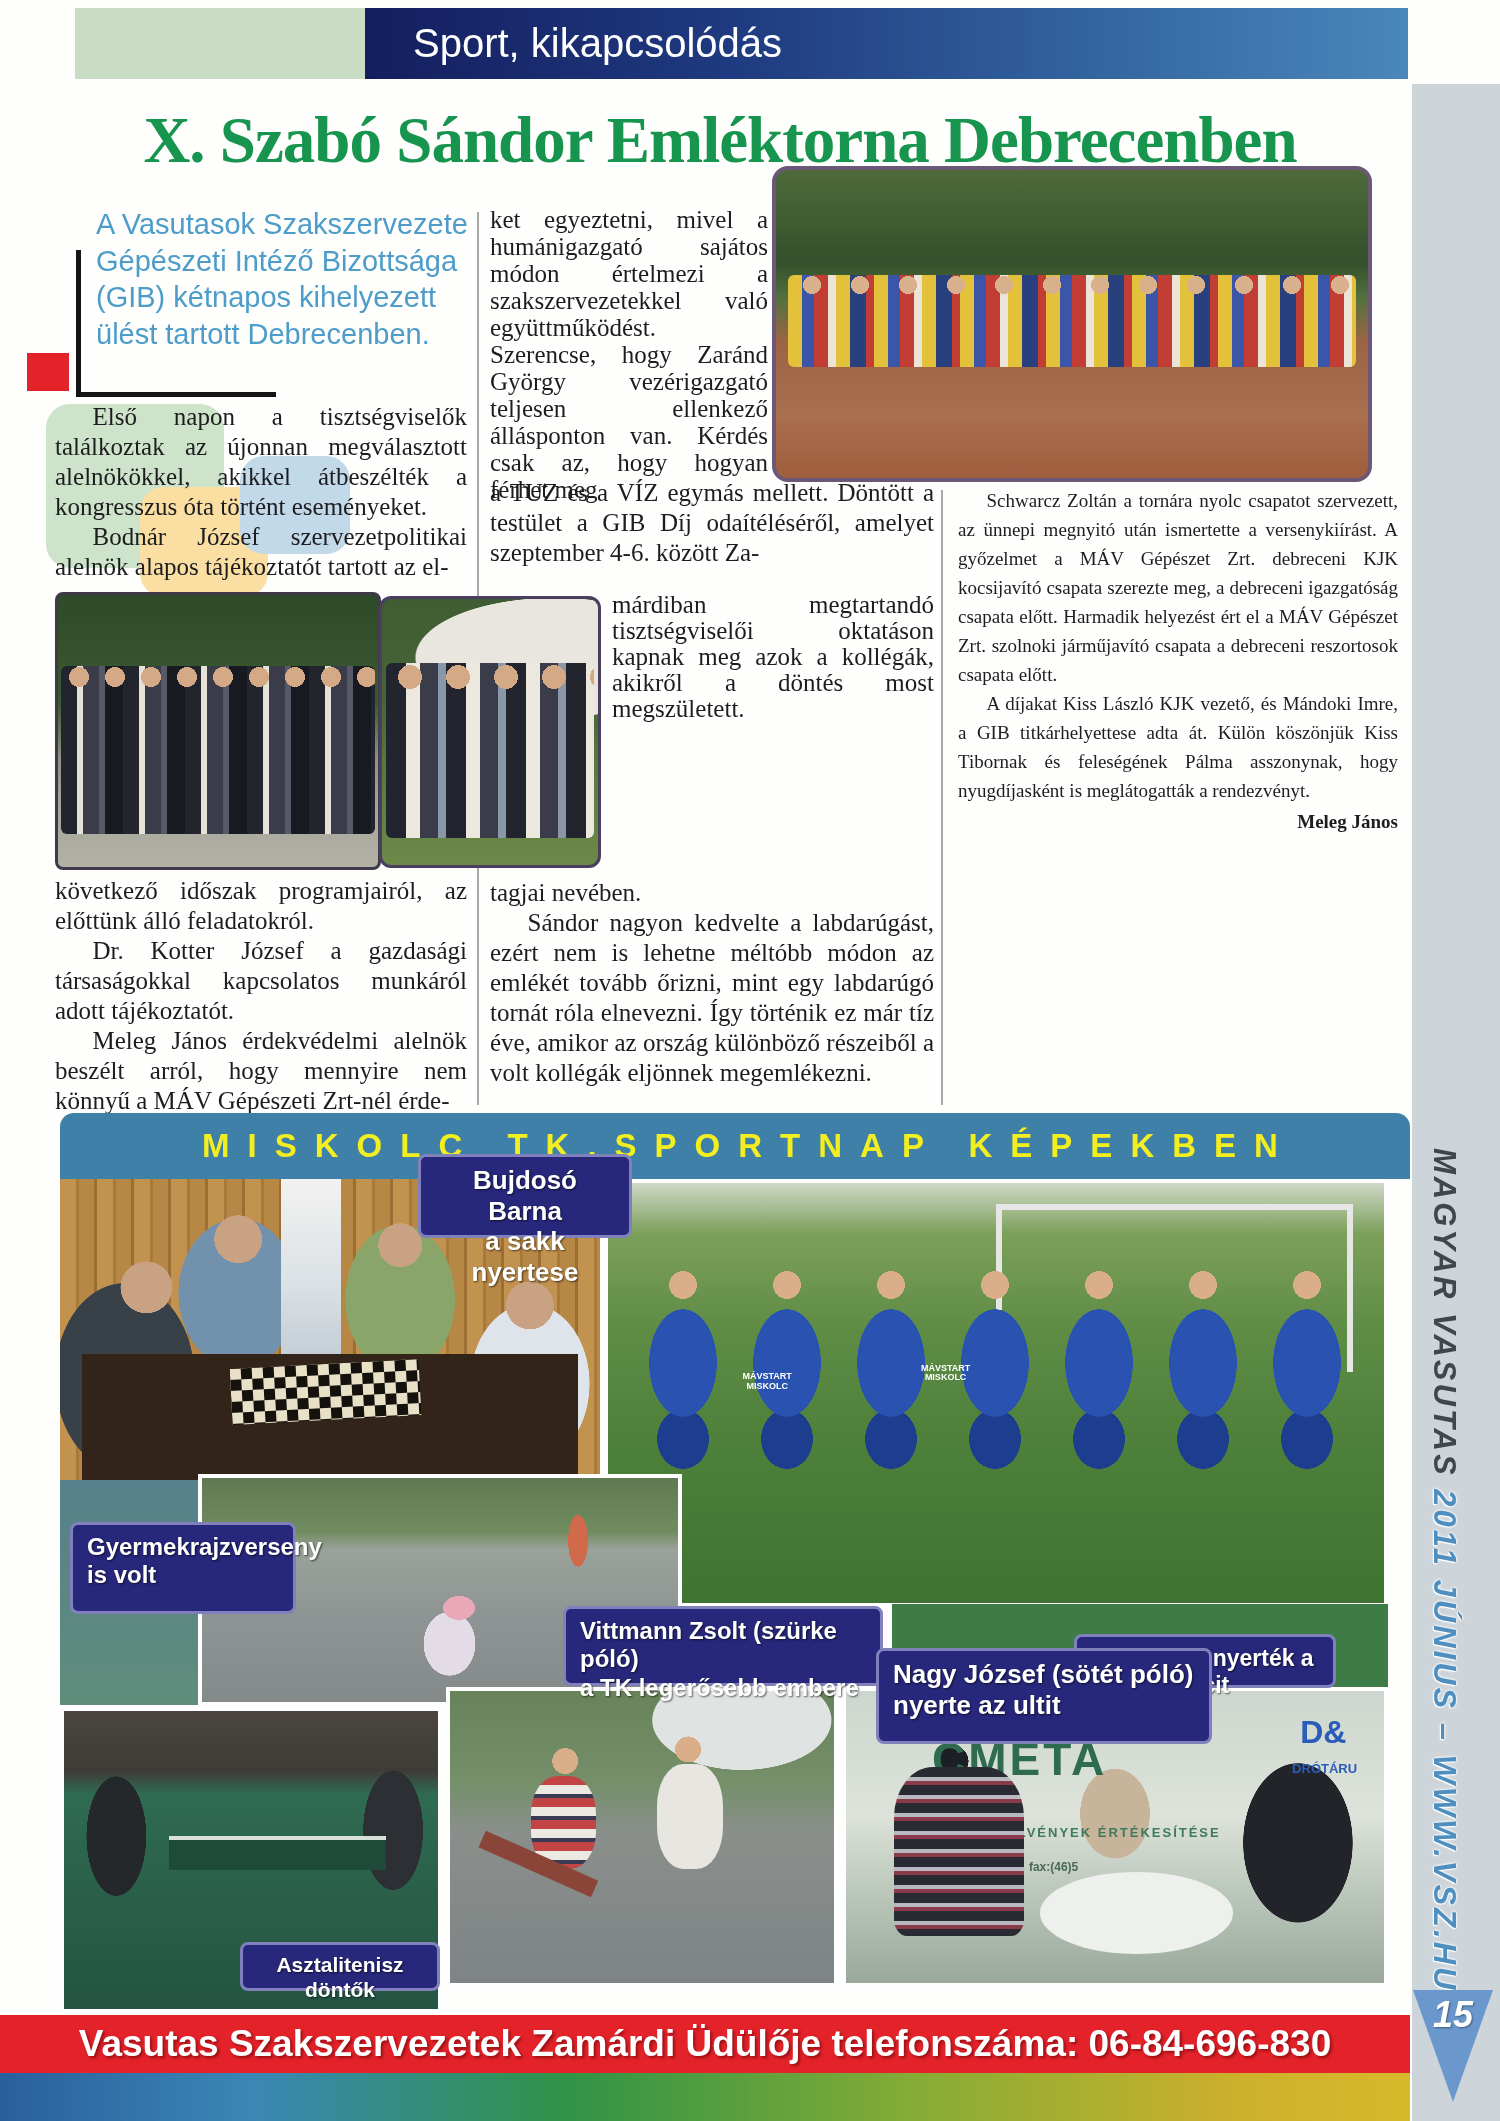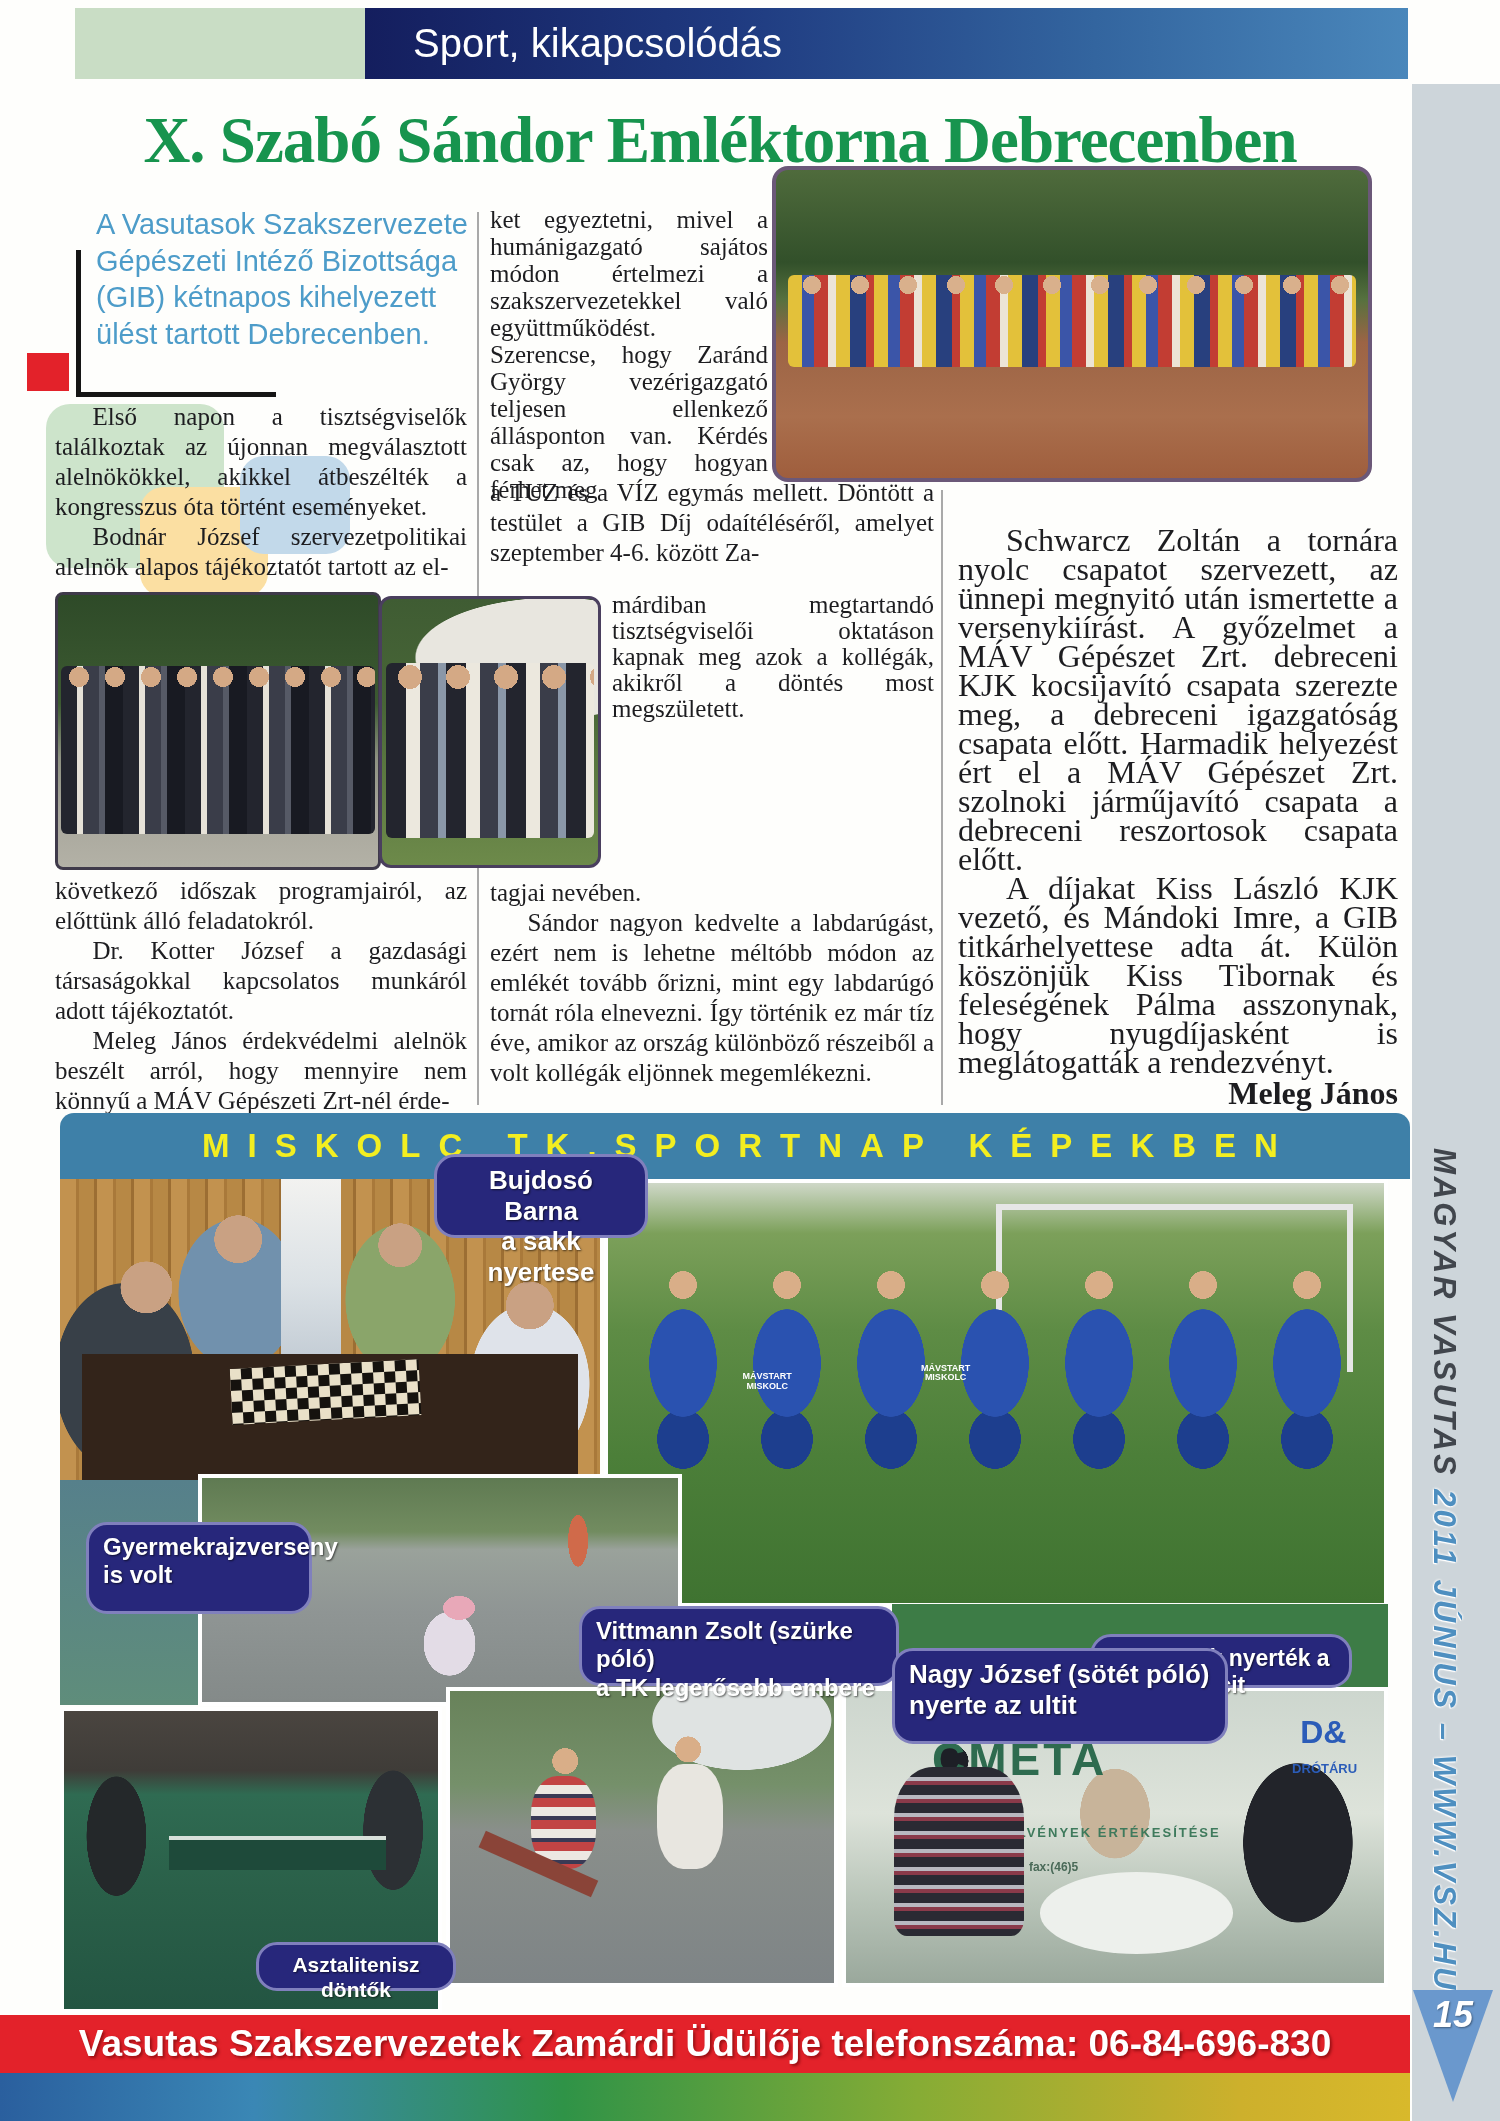--- a/index.html
+++ b/index.html
@@ -30,21 +30,21 @@
   .blob{border-radius:24px;}
   #blob-green{left:46px;top:404px;width:178px;height:164px;background:#cde4cb;}
   #blob-orange{left:140px;top:487px;width:128px;height:110px;background:#fbdfa2;}
   #blob-blue{left:240px;top:456px;width:110px;height:98px;background:#c2d9ea;}
   #col1-top{left:55px;top:402px;width:412px;}
   #col1-bottom{left:55px;top:876px;width:412px;}
   #col2-beside-field{left:490px;top:206px;width:278px;line-height:27px;}
   #col2-full-a{left:490px;top:478px;width:444px;}
   #col2-beside-group{left:612px;top:592px;width:322px;line-height:26px;}
   #col2-full-b{left:490px;top:878px;width:444px;}
-  #col3{left:958px;top:486px;width:440px;font-size:32px;line-height:29px;margin-top:40px;}
+  #col3{left:958px;top:486px;width:440px;font-size:19px;line-height:29px;}
   #signature{text-align:right;font-weight:700;text-indent:0;margin-top:2px;}
   .colrule{width:2px;background:#a9a9a9;}
   #rule1{left:477px;top:212px;height:893px;}
   #rule2{left:941px;top:490px;height:615px;}
 
   
   .photo{position:absolute;overflow:hidden;}
   .crowd{position:absolute;}
   #photo-field{left:772px;top:166px;width:592px;height:308px;border-radius:16px;
     border:4px solid #6b5878;
@@ -65,22 +65,22 @@
   #photo-group-b .crowd{left:2%;right:2%;top:24%;height:66%;
     background-image:radial-gradient(circle 12px at 24px 14px,#d4a985 99%,transparent 100%),
       repeating-linear-gradient(90deg,#23252e 0 20px,#ece8de 20px 34px,#3a3d49 34px 52px,#8a97a8 52px 60px);
     background-size:48px 100%,auto;background-repeat:repeat-x,repeat;border-radius:6px;}
 
   
   #gallery-banner{left:60px;top:1113px;width:1340px;height:66px;background:var(--banner-blue,#3e80a8);
     border-radius:14px 14px 0 0;text-align:center;line-height:66px;font-weight:700;font-size:33px;
     color:var(--banner-yellow,#f3ee20);letter-spacing:18px;text-indent:18px;white-space:nowrap;padding-left:10px;}
   .cap{position:absolute;background:var(--caption-navy,#27277b);border:3px solid var(--caption-border,#8080bd);
-    border-radius:21px;color:#fff;font-weight:700;z-index:5;box-sizing:border-box;
-    text-shadow:1px 1px 2px rgba(0,0,0,.6);padding:8px 14px;line-height:1.18;margin-left:16px;}
+    border-radius:8px;color:#fff;font-weight:700;z-index:5;box-sizing:border-box;
+    text-shadow:1px 1px 2px rgba(0,0,0,.6);padding:8px 14px;line-height:1.18;}
   .cap span{display:block;}
   #cap-bujdoso{left:418px;top:1154px;width:214px;height:84px;font-size:26px;text-align:center;}
   #cap-gyermek{left:70px;top:1522px;width:226px;height:92px;font-size:24px;}
   #cap-vittmann{left:563px;top:1606px;width:320px;height:80px;font-size:24px;}
   #cap-utazok{left:1074px;top:1634px;width:262px;height:54px;font-size:23px;text-align:center;}
   #cap-nagy{left:876px;top:1648px;width:336px;height:96px;font-size:26px;}
   #cap-asztali{left:240px;top:1942px;width:200px;height:49px;font-size:21px;text-align:center;}
 
   #photo-chess{left:60px;top:1179px;width:540px;height:301px;
     background-image:

